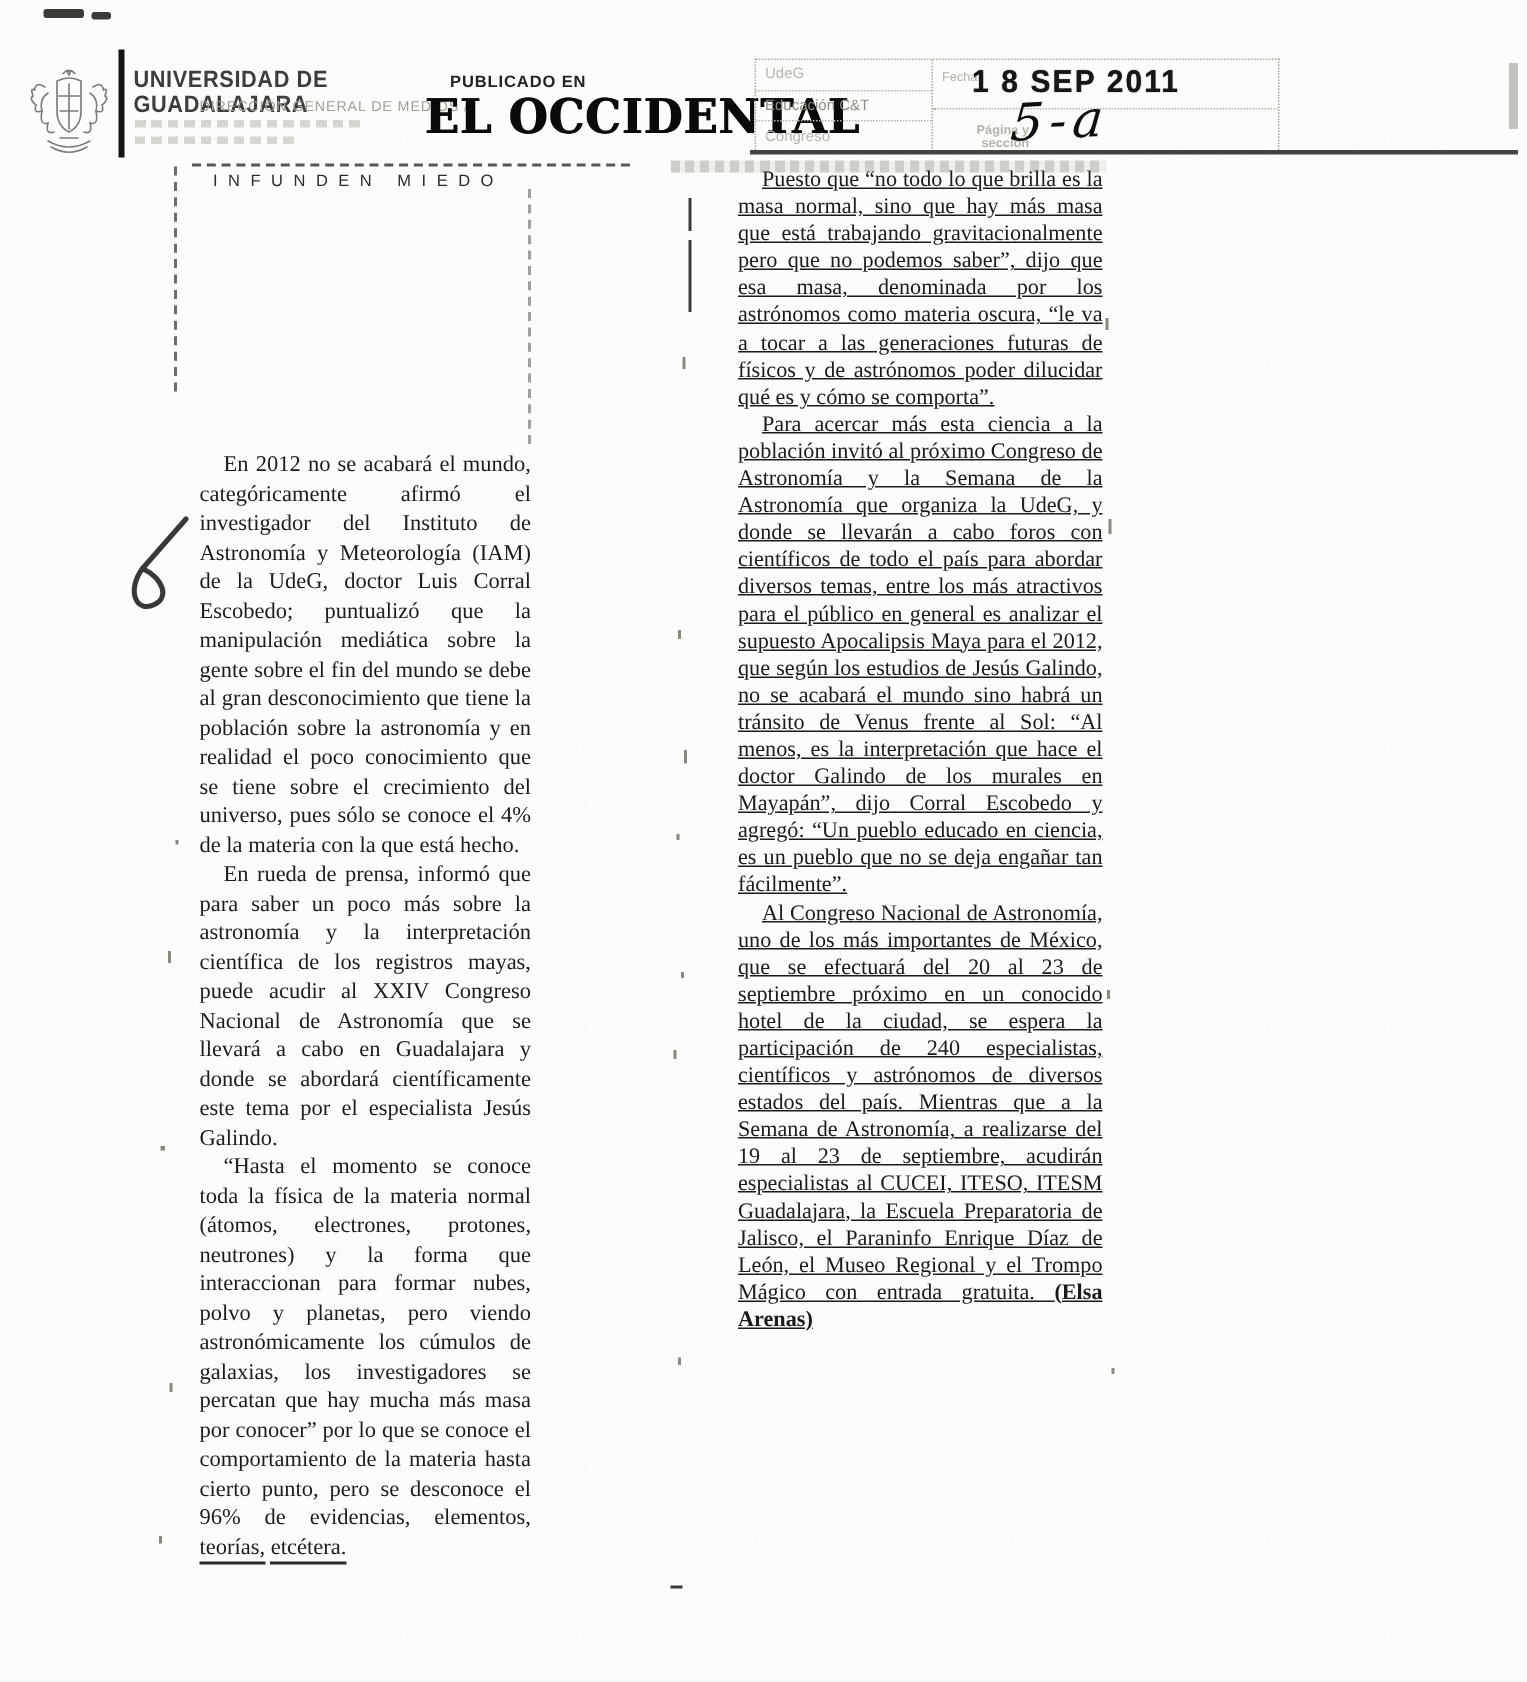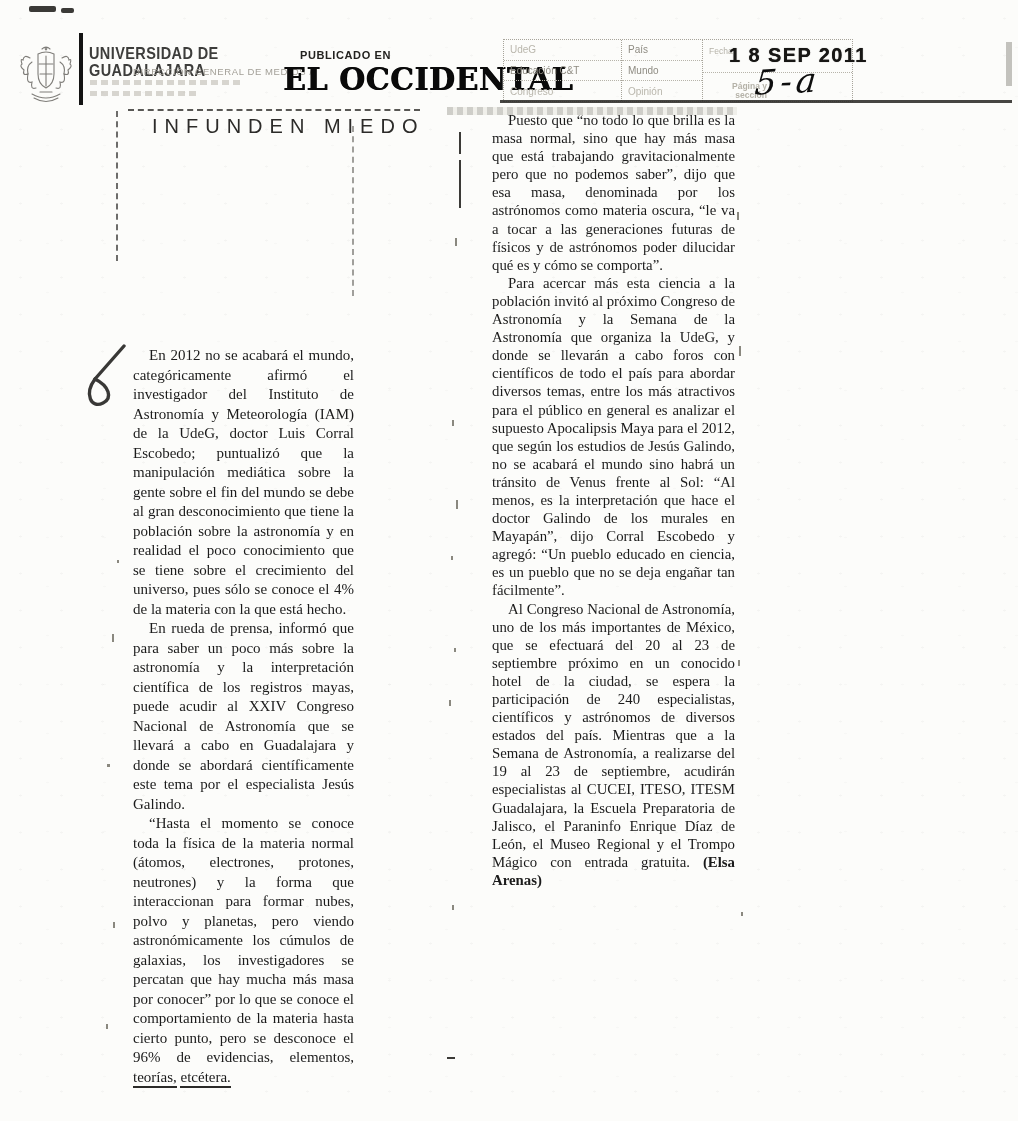--- a/index.html
+++ b/index.html
@@ -82,39 +82,39 @@
     font-family:"DejaVu Serif", serif;font-style:italic;
     font-size:34px;color:#0e0e0e;letter-spacing:4px;
     transform:rotate(-3deg) skewX(-8deg);
   }
   .stamp-underline{left:500px;top:100px;width:512px;height:3px;background:#2c2b28;opacity:.88;}
 
   
   .kicker-rule{left:128px;top:109px;width:292px;border-top:2px dashed #3c3b38;opacity:.85;}
   .kicker-left-tick{left:116px;top:111px;height:150px;border-left:2px dashed #4a4947;opacity:.8;}
   .kicker{
-    left:152px;top:115px;
-    font-family:"Liberation Sans", sans-serif;
-    font-size:20px;letter-spacing:7px;color:#2c2b29;white-space:nowrap;
+    left:142px;top:115px;
+    font-family:"Liberation Sans", sans-serif;
+    font-size:11px;letter-spacing:7px;color:#2c2b29;white-space:nowrap;
   }
   .headline{
     left:133px;top:146px;width:310px;
     font-size:41px;line-height:48px;font-weight:bold;
     letter-spacing:-.5px;color:#141413;
   }
   .headline-right-dash{left:352px;top:126px;height:170px;border-left:2px dashed #55544f;opacity:.55;}
 
   .bodycol p{
     margin:0;text-indent:16px;text-align:justify;
     hyphens:auto;-webkit-hyphens:auto;
   }
   .leftcol{left:133px;top:301px;width:221px;height:720px;
-    font-size:15px;line-height:19.5px;margin-top:45px;}
+    font-size:15px;line-height:19.5px;}
   .rightcol{left:492px;top:111px;width:243px;height:1002px;
-    font-size:14.8px;line-height:18.1px;}
+    font-size:14.8px;line-height:18.1px;text-decoration:underline;}
   .u{border-bottom:2px solid #2b2a28;padding-bottom:1px;}
   .byline{font-weight:bold;}
 
   .gutter-band{left:447px;top:107px;width:290px;height:8px;
     background:repeating-linear-gradient(90deg,#b6b5ae 0 6px,#e9e8e1 6px 10px);
     opacity:.65;}
 
   
   .mk{position:absolute;background:#3b3a37;}
   .mk.light{background:#8a887f;}
@@ -146,25 +146,20 @@
   <div class="abs illegible ill2"></div>
 
   <div class="abs published-in">PUBLICADO EN</div>
   <div class="abs paper-name">EL OCCIDENTAL</div>
 
   <div class="abs stamp">
     <div class="st-col st-col1">
       <div class="st-cell vfaint">UdeG</div>
       <div class="st-cell vmed">Educación C&amp;T</div>
       <div class="st-cell vfaint">Congreso</div>
-    </div>
-    <div class="st-col st-col2">
-      <div class="st-cell vmed">País</div>
-      <div class="st-cell vmed">Mundo</div>
-      <div class="st-cell vfaint">Opinión</div>
     </div>
     <div class="st-col3">
       <div class="st-fecha-row">
         <span class="st-label st-label-fecha">Fecha</span>
         <span class="st-date">1 8  SEP  2011</span>
       </div>
       <div class="st-pagina-row">
         <span class="st-label st-label-pagina">Página y sección</span>
         <span class="st-handwritten">5-a</span>
       </div>

